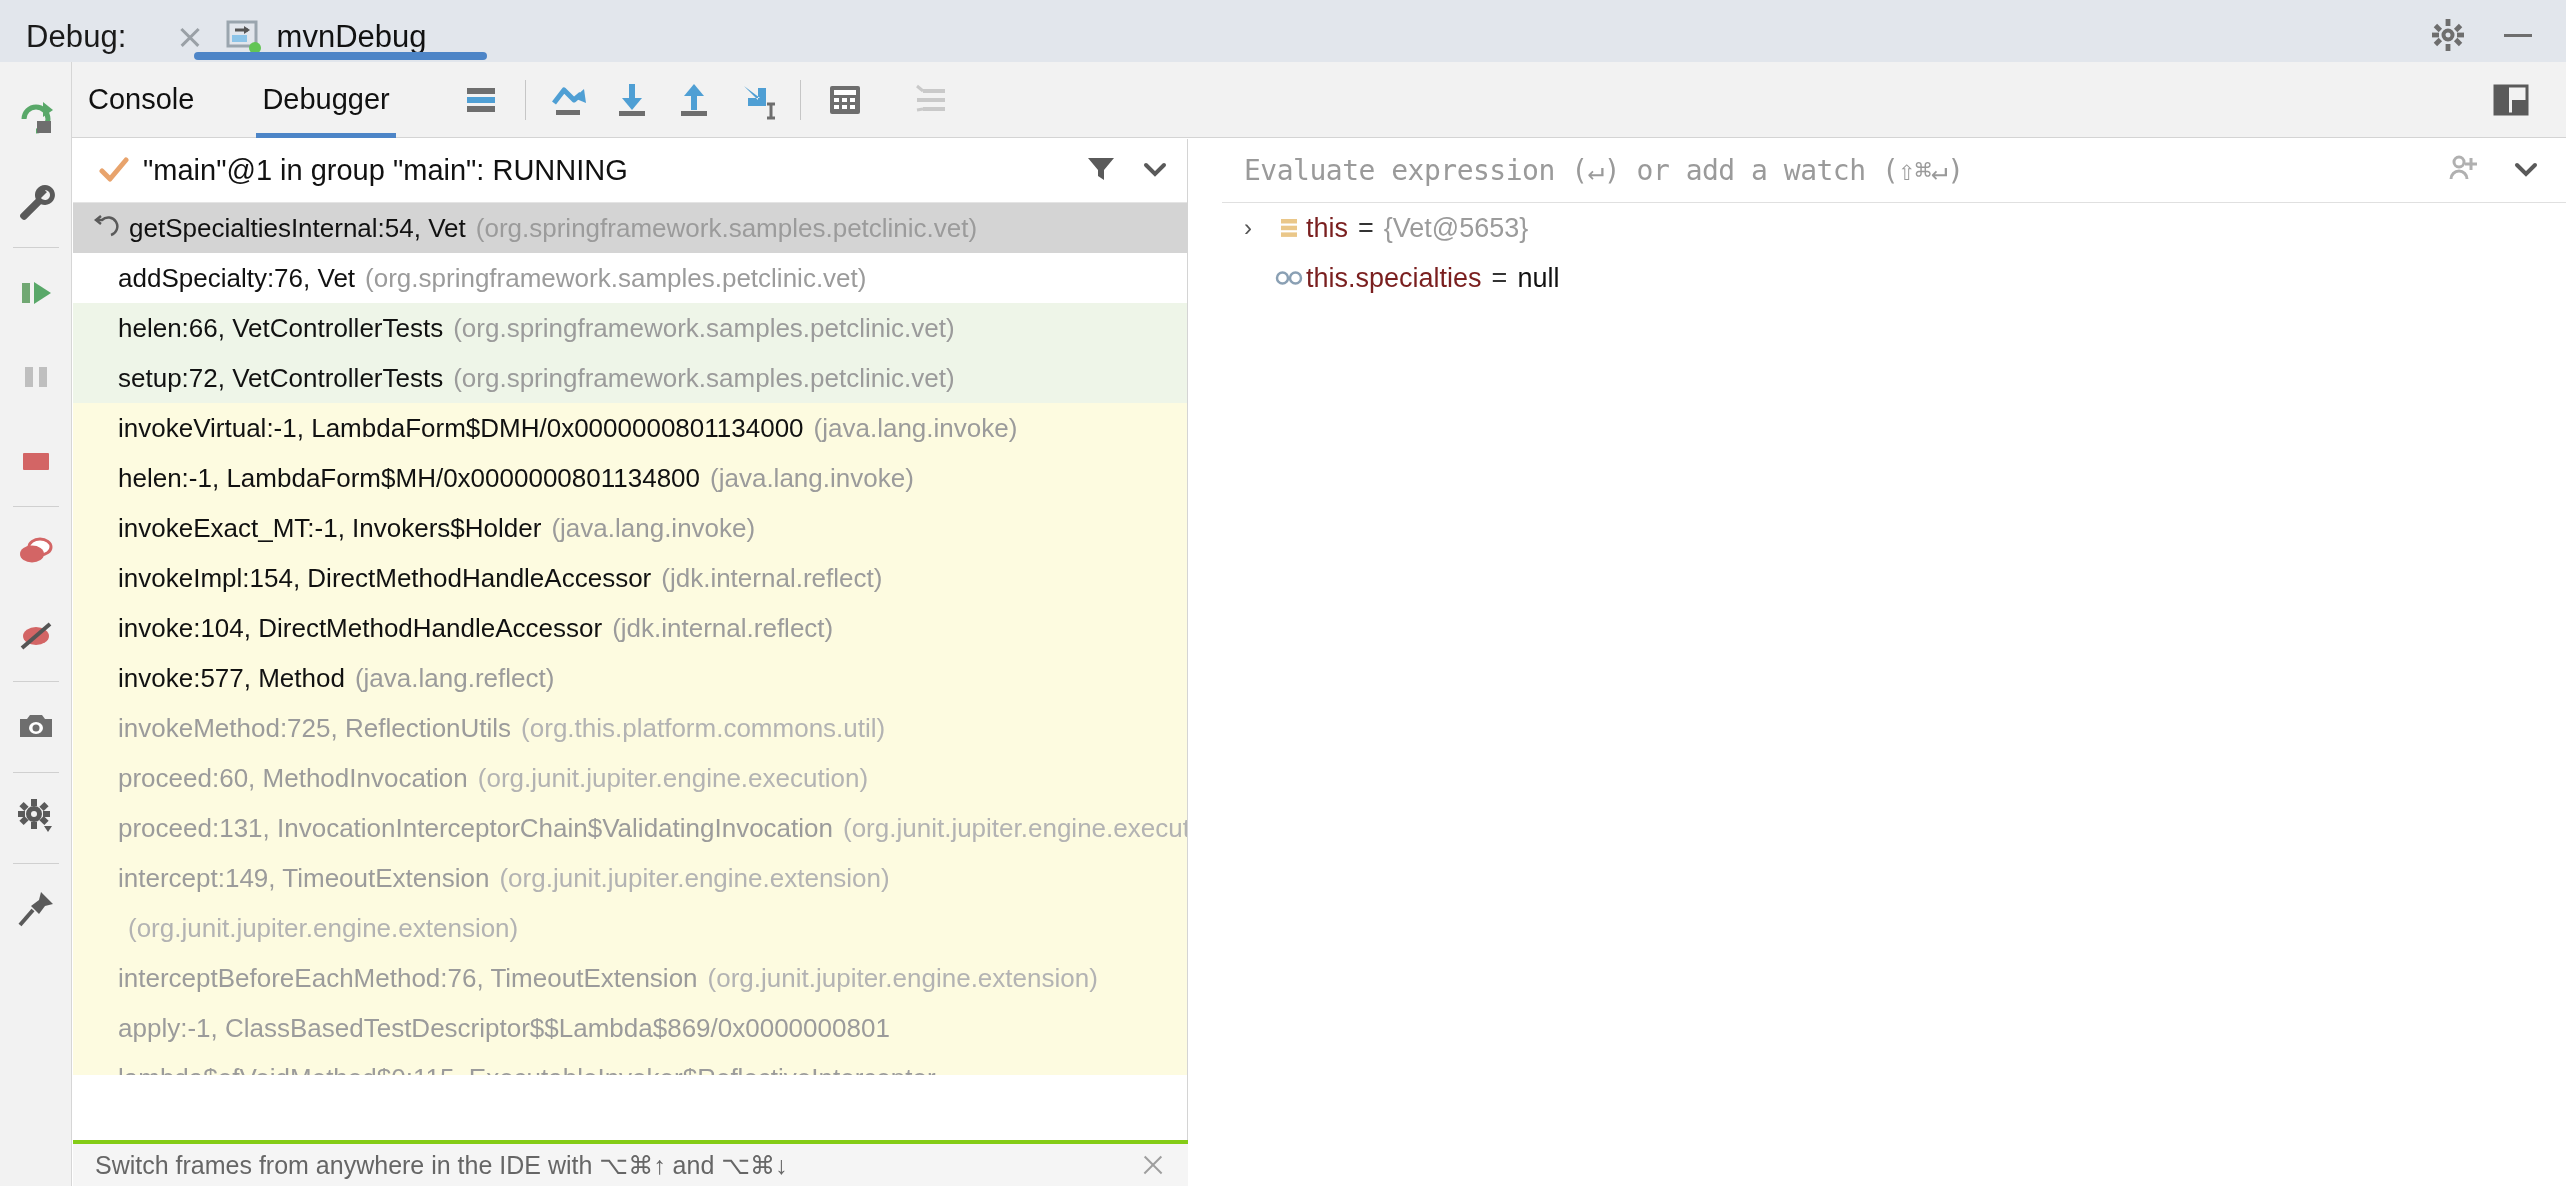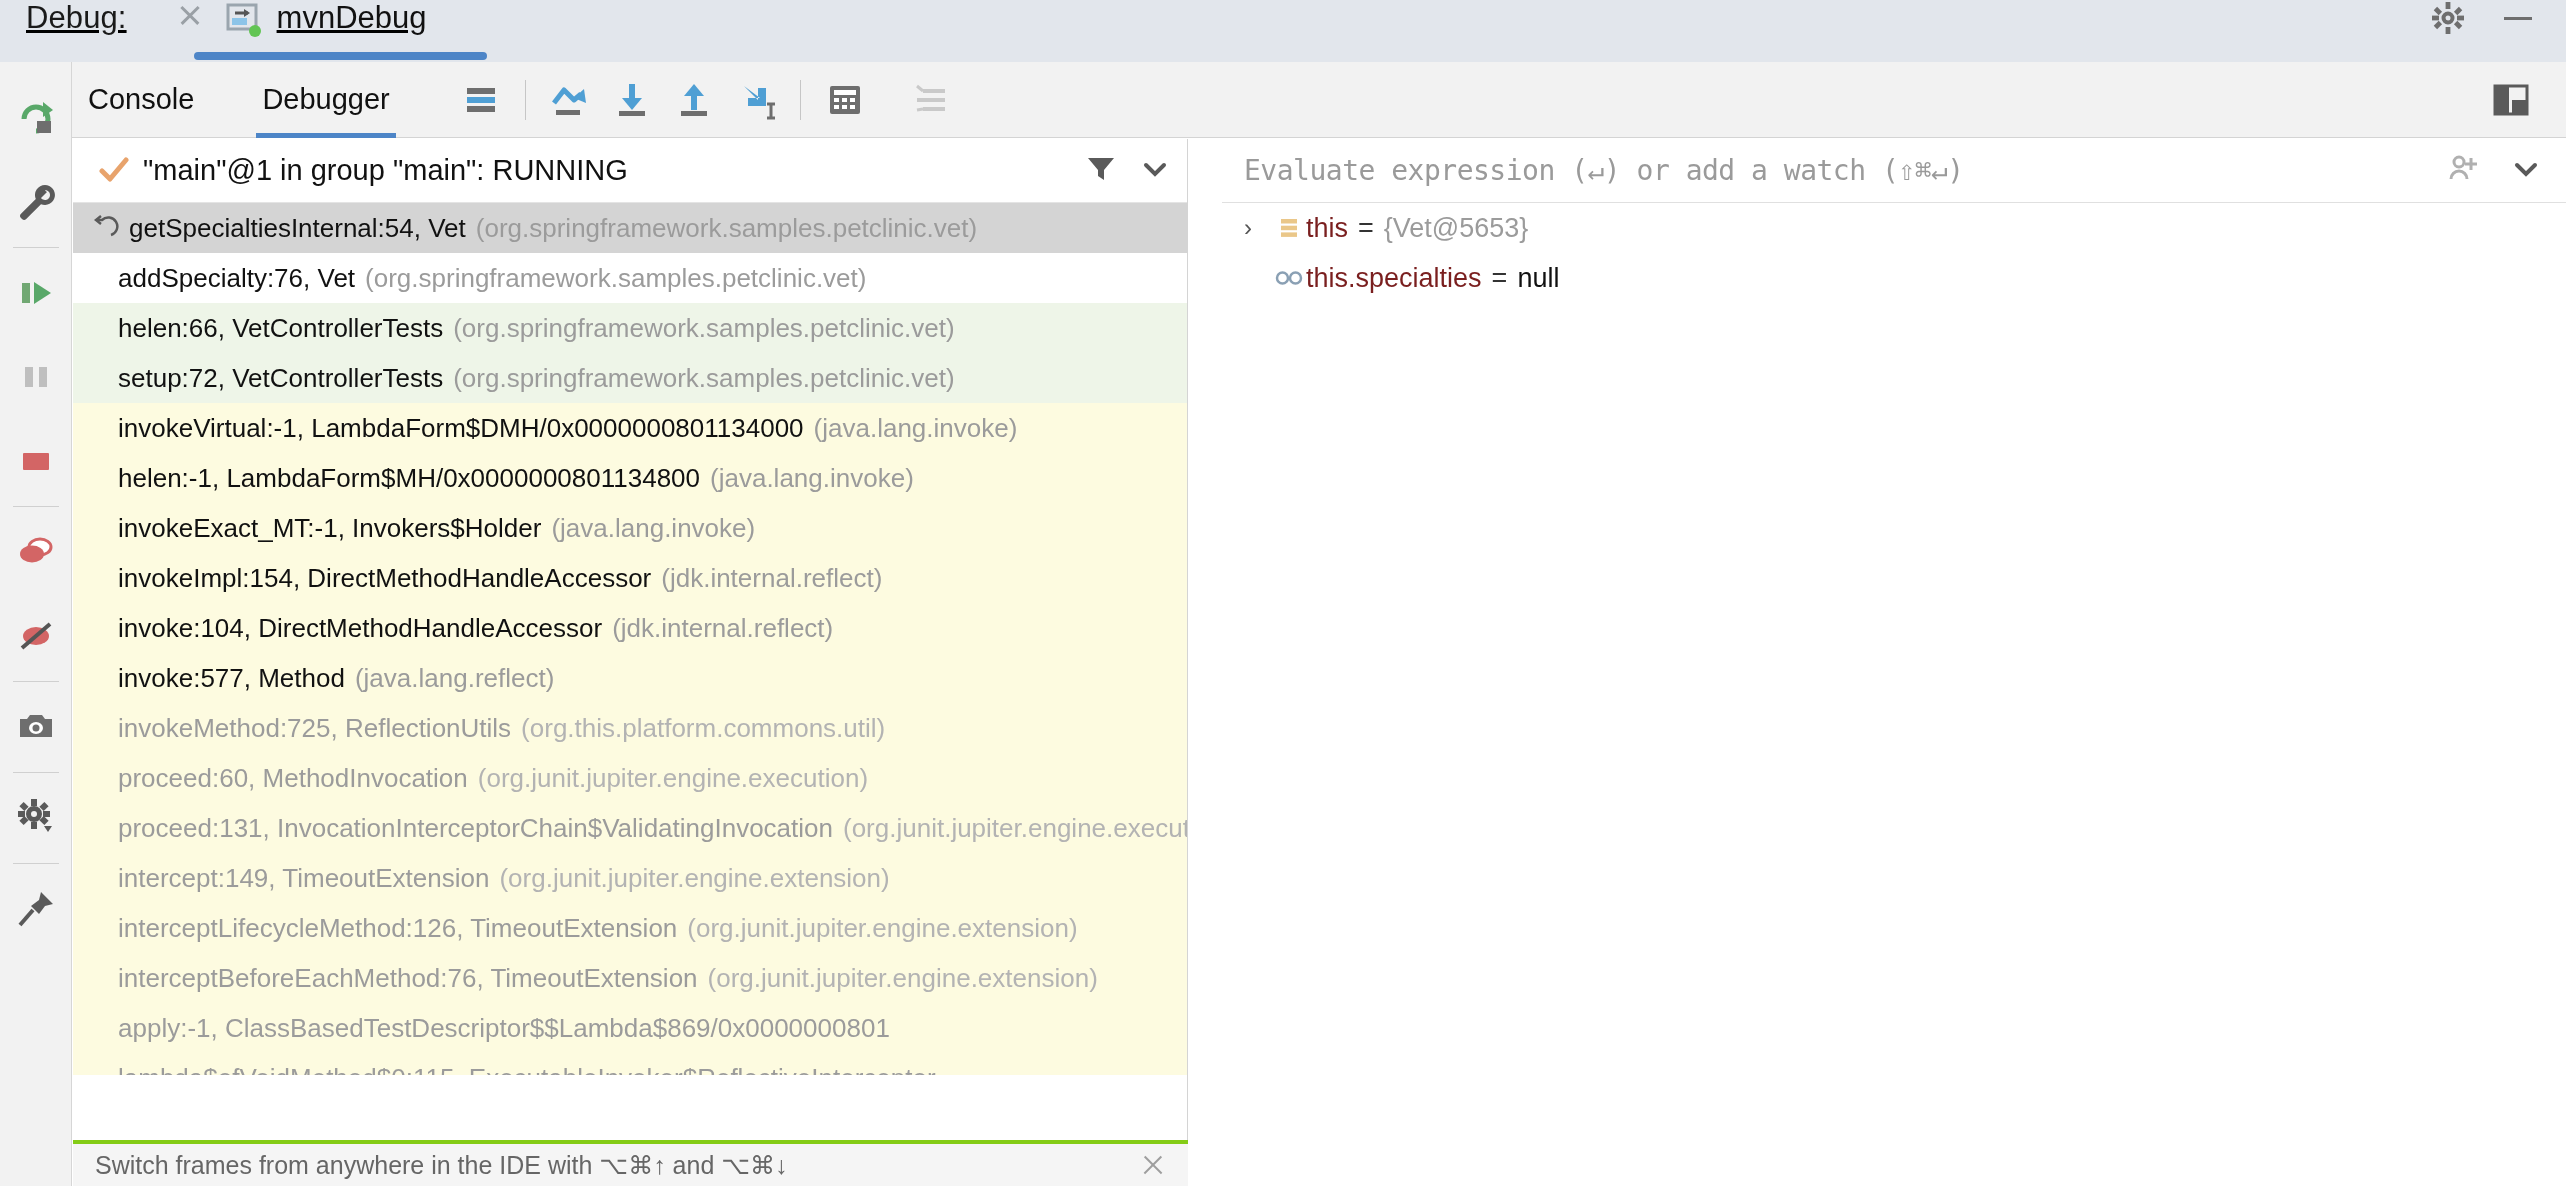--- a/index.html
+++ b/index.html
@@ -8,21 +8,21 @@
     background: #ffffff;
     font-family: "Liberation Sans", sans-serif;
     overflow: hidden;
   }
   body { position: relative; }
 
   
   #window-bar {
     position: absolute; left: 0; top: 0; width: 2566px; height: 73px;
     background: #e2e6ec;
-    display: flex; align-items: flex-start; text-decoration: underline;
+    display: flex; align-items: center;
   }
   #debug-label {
     margin-left: 26px; font-size: 31px; color: #1a1a1a; letter-spacing: 0.1px;
   }
   #tab-close-icon {
     margin-left: 48px; width: 30px; height: 30px; position: relative; cursor: pointer;
   }
   #tab-close-icon:before, #tab-close-icon:after {
     content: ""; position: absolute; left: 3px; top: 14px;
     width: 24px; height: 2.6px; background: #9aa0a6;
@@ -461,21 +461,20 @@
       </div>
       <div class="frame-row lib muted">
         <span class="frame-sig">proceed:131, InvocationInterceptorChain$ValidatingInvocation</span>
         <span class="frame-pkg">(org.junit.jupiter.engine.execution)</span>
       </div>
       <div class="frame-row lib muted">
         <span class="frame-sig">intercept:149, TimeoutExtension</span>
         <span class="frame-pkg">(org.junit.jupiter.engine.extension)</span>
       </div>
       <div class="frame-row lib muted">
-        <span class="frame-sig">interceptLifecycleMethod:126, TimeoutExtension</span>
         <span class="frame-pkg">(org.junit.jupiter.engine.extension)</span>
       </div>
       <div class="frame-row lib muted">
         <span class="frame-sig">interceptBeforeEachMethod:76, TimeoutExtension</span>
         <span class="frame-pkg">(org.junit.jupiter.engine.extension)</span>
       </div>
       <div class="frame-row lib muted">
         <span class="frame-sig">apply:-1, ClassBasedTestDescriptor$$Lambda$869/0x0000000801</span>
       </div>
       <div class="frame-row lib muted">

